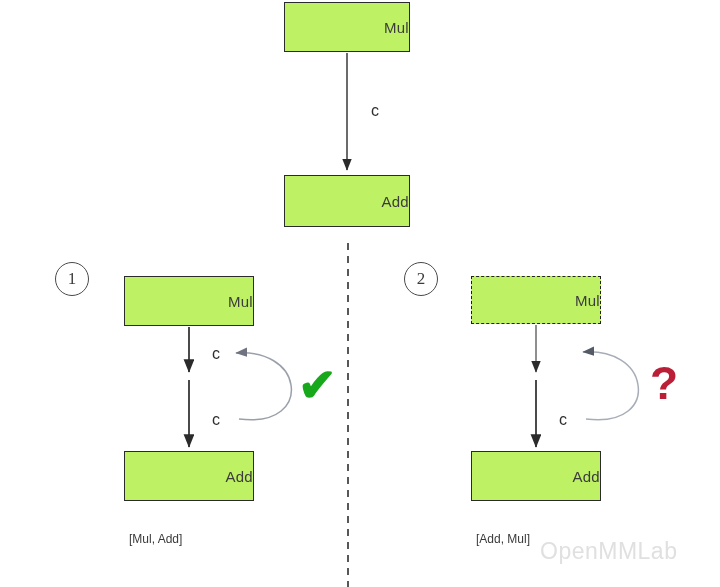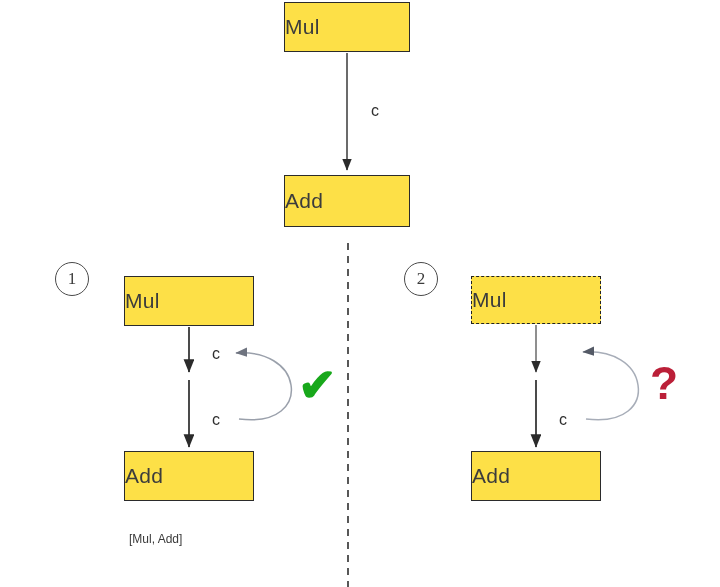--- a/index.html
+++ b/index.html
@@ -14,27 +14,27 @@
   #canvas {
     position: relative;
     width: 720px;
     height: 587px;
     background: #ffffff;
     overflow: hidden;
   }
   .node-box {
     position: absolute;
     box-sizing: border-box;
-    background: #fde047;
+    background: #bef264;
     border: 1.6px solid #2b2b2b;
     display: flex;
     align-items: center;
-    justify-content: flex-start;
+    justify-content: flex-end;
     color: #3c3c3c;
-    font-size: 21px;
+    font-size: 15px;
     font-family: "Liberation Sans", sans-serif;
     letter-spacing: 0.3px;
   }
   .node-box.dashed {
     border-style: dashed;
     border-width: 1.8px;
     border-color: #222222;
   }
   .edge-label {
     position: absolute;
@@ -137,21 +137,23 @@
   <div class="node-box" style="left:471px; top:451px; width:130px; height:50px;">
     <span>Add</span>
   </div>
 
   <div class="edge-label" style="left:559px; top:346px;"></div>
 
   <div class="edge-label" style="left:559px; top:412px;">c</div>
 
   <div class="mark question-mark" style="left:650px; top:360px;">?</div>
 
+  <div class="caption" style="left:476px; top:532px;">[Add, Mul]</div>
 
+  <div class="watermark" style="left:540px; top:538px;">OpenMMLab</div>
 
   <svg class="overlay" viewBox="0 0 720 587">
     <defs>
       <marker id="ah-dark" markerWidth="9" markerHeight="9" refX="7.5" refY="3.2" orient="auto">
         <path d="M0,0 L8,3.2 L0,6.4 z" fill="#2b2b2b"></path>
       </marker>
       <marker id="ah-gray" markerWidth="9" markerHeight="9" refX="7.5" refY="3.2" orient="auto">
         <path d="M0,0 L8,3.2 L0,6.4 z" fill="#6f7480"></path>
       </marker>
       <marker id="ah-gray2" markerWidth="9" markerHeight="9" refX="7.5" refY="3.2" orient="auto">

